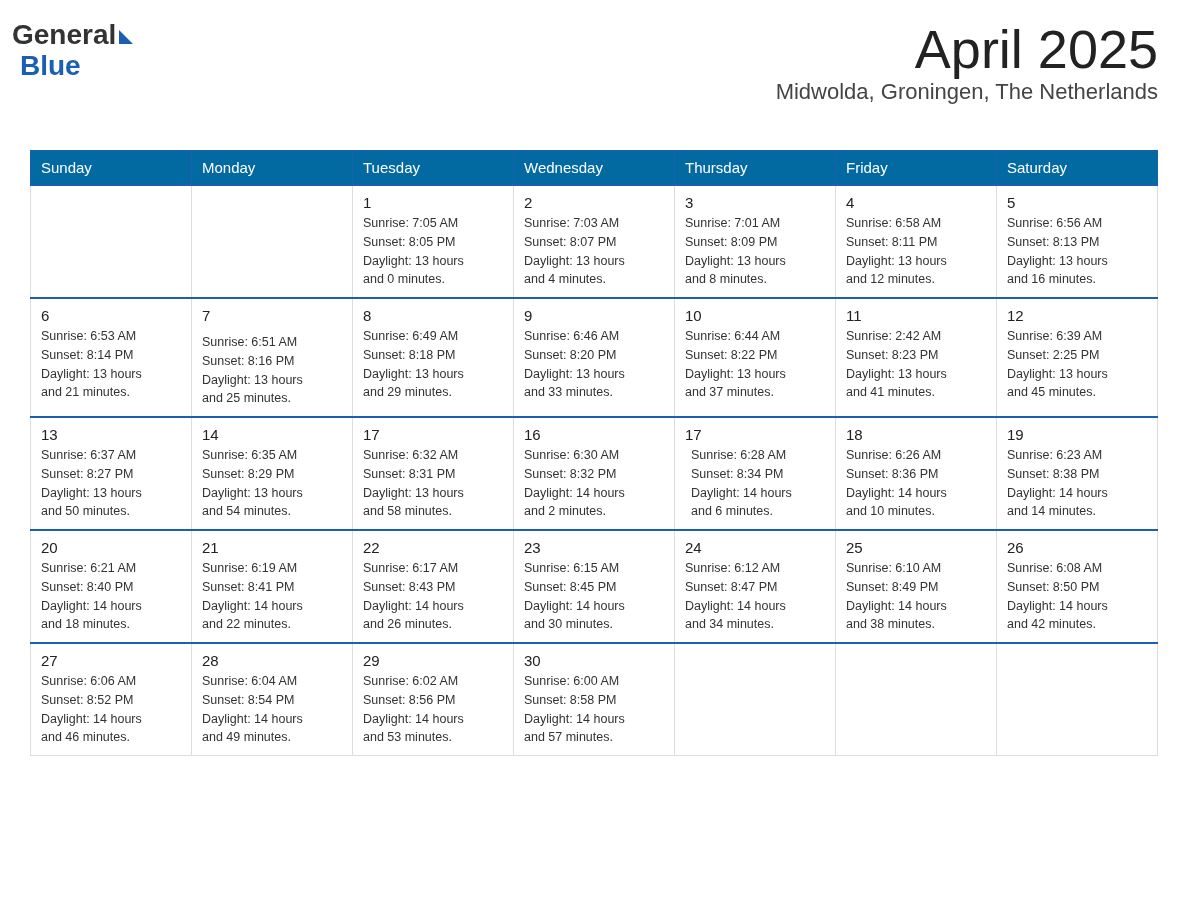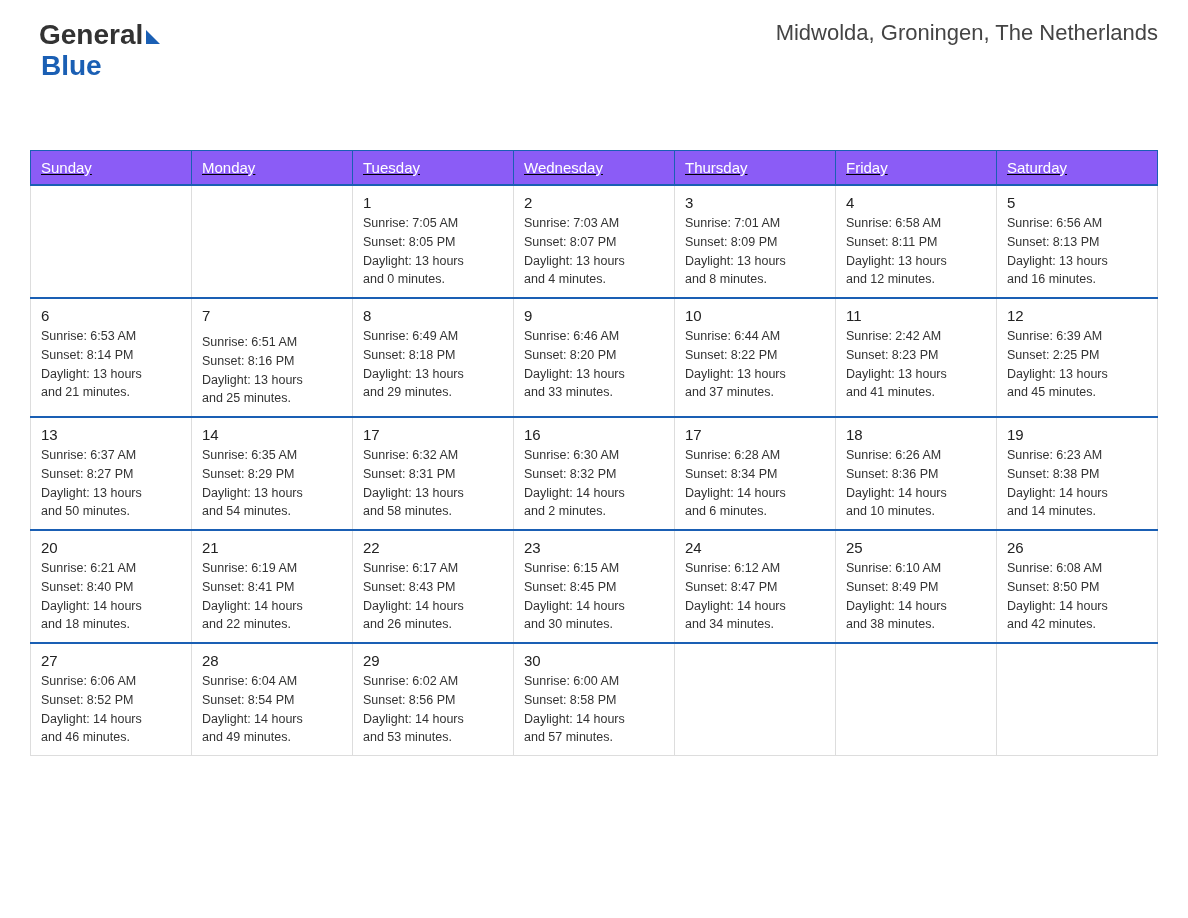--- a/index.html
+++ b/index.html
@@ -9,22 +9,21 @@
       width: 1188px;
       min-height: 918px;
       padding: 20px 30px;
     }
     .calendar {
       width: 100%;
       border-collapse: collapse;
       margin-top: 10px;
     }
     .calendar thead tr {
-      background-color: #8b5cf6;
-      text-decoration: underline;
+      background-color: #0369a1;
     }
     .calendar thead th {
       color: #fff;
       font-size: 15px;
       font-weight: normal;
       padding: 8px 10px;
       text-align: left;
       border: 1px solid #1a5fb4;
     }
     .calendar tbody td {
@@ -66,21 +65,21 @@
 <body>
 
 <style>
 </style>
 
 <style>
   body { position: relative; }
   .logo-wrapper {
     position: absolute;
     top: 20px;
-    left: 39px;
+    left: 12px;
     line-height: 1.1;
   }
   .logo-line1 {
     display: flex;
     align-items: center;
   }
   .logo-line1 span {
     font-size: 28px;
     font-weight: bold;
     color: #333;
@@ -91,21 +90,21 @@
     border-style: solid;
     border-width: 14px 0 0 14px;
     border-color: transparent transparent transparent #1a5fb4;
     margin-left: 3px;
     margin-top: 4px;
   }
   .logo-line2 span {
     font-size: 28px;
     font-weight: bold;
     color: #1a5fb4;
-    margin-left: 2px;
+    margin-left: 8px;
   }
   .title-right {
     position: absolute;
     top: 20px;
     right: 30px;
     text-align: right;
   }
   .title-right .main-title {
     font-size: 54px;
     font-weight: normal;
@@ -126,20 +125,21 @@
   <div class="logo-line1">
     <span>General</span>
     <div class="logo-arrow"></div>
   </div>
   <div class="logo-line2">
     <span>Blue</span>
   </div>
 </div>
 
 <div class="title-right">
+  <div class="main-title">April 2025</div>
   <div class="sub-title">Midwolda, Groningen, The Netherlands</div>
 </div>
 
 <div class="calendar-container">
 <table class="calendar">
   <thead>
     <tr>
     <th>Sunday</th>
           <th>Monday</th>
           <th>Tuesday</th>
@@ -264,21 +264,21 @@
           </td>
           <td>
             <span class="day-number">16</span>
             <div class="day-info" style="white-space: pre-line;">Sunrise: 6:30 AM
 Sunset: 8:32 PM
 Daylight: 14 hours
 and 2 minutes.</div>
           </td>
           <td>
             <span class="day-number">17</span>
-            <div class="day-info" style="white-space: pre-line;">Sunrise: 6:28 AM
+            <div class="day-info" style="white-space: pre-line; margin-left: 6px;">Sunrise: 6:28 AM
 Sunset: 8:34 PM
 Daylight: 14 hours
 and 6 minutes.</div>
           </td>
           <td>
             <span class="day-number">18</span>
             <div class="day-info" style="white-space: pre-line;">Sunrise: 6:26 AM
 Sunset: 8:36 PM
 Daylight: 14 hours
 and 10 minutes.</div>

